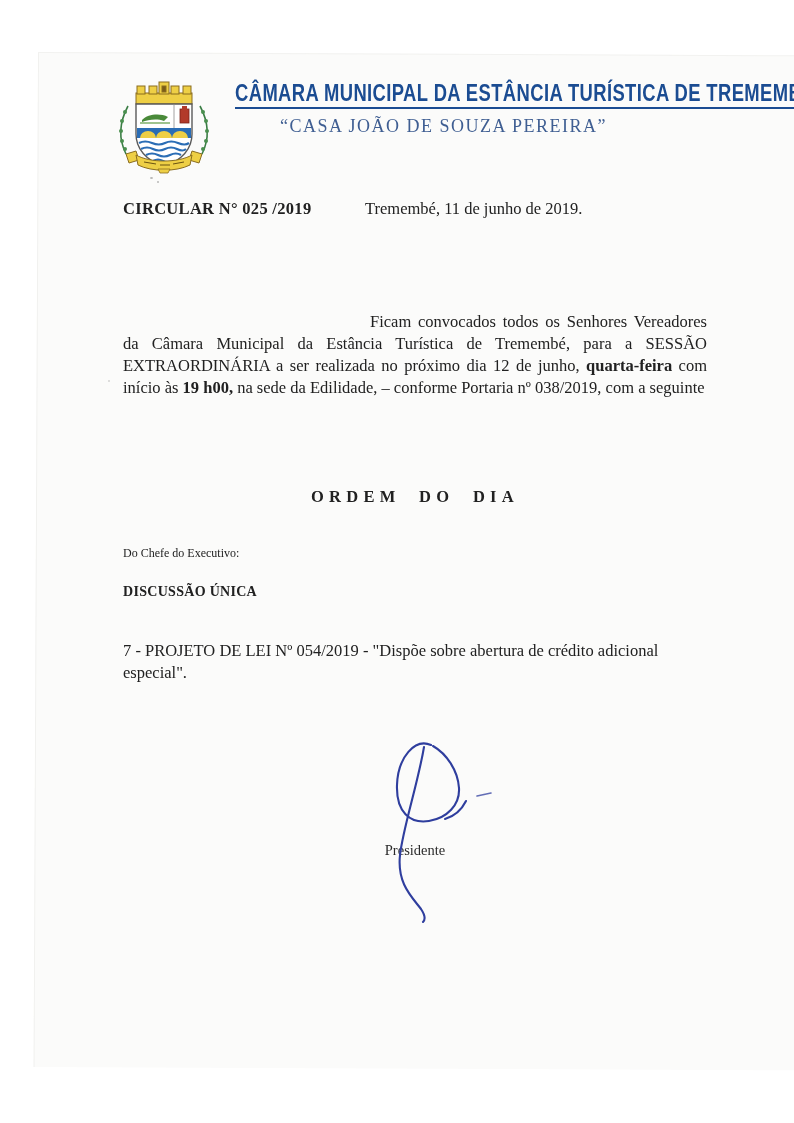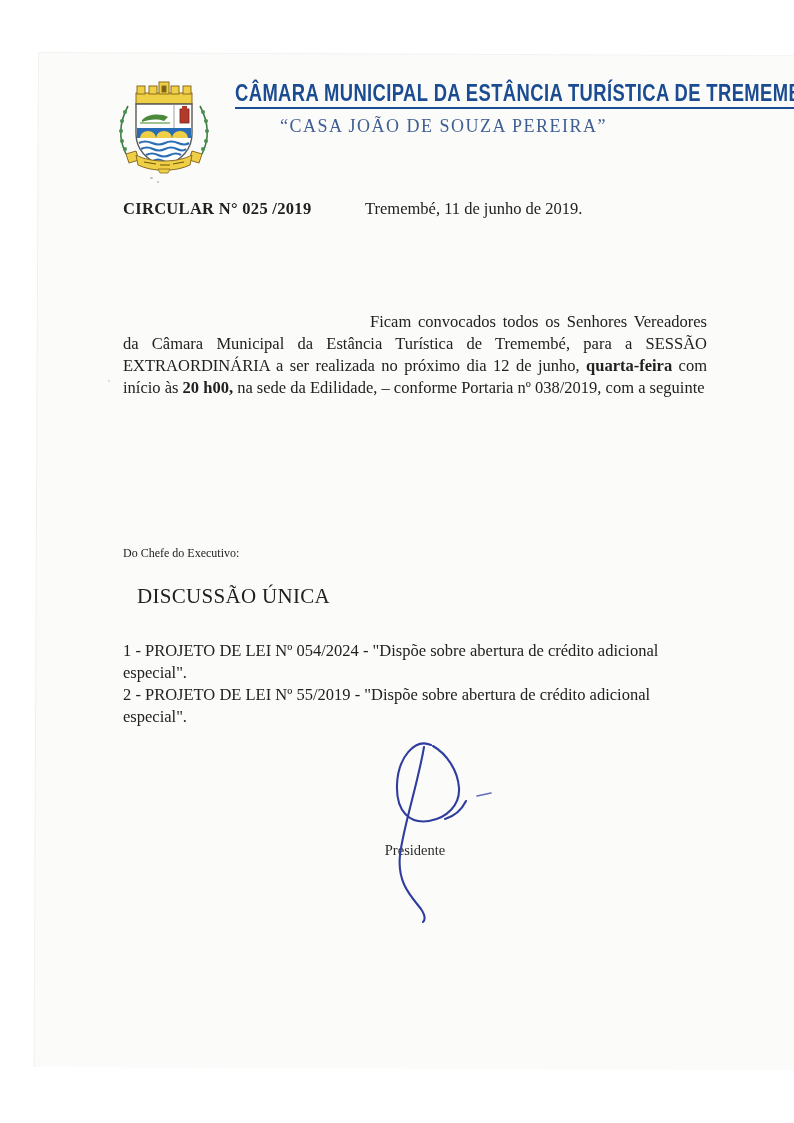--- a/index.html
+++ b/index.html
@@ -65,21 +65,21 @@
   }
   .ordem{
     position:absolute;left:123px;top:487px;width:584px;
     text-align:center;
     font-weight:bold;
     font-size:16.5px;
     letter-spacing:0.32em;
     word-spacing:0.55em;
   }
   .chefe{position:absolute;left:123px;top:546px;font-size:12px;}
-  .discussao{position:absolute;left:137px;top:584px;font-size:21px;font-weight:normal;letter-spacing:0.3px;}
+  .discussao{position:absolute;left:123px;top:584px;font-size:14px;font-weight:bold;letter-spacing:0.3px;}
   .items{position:absolute;left:123px;top:640px;width:592px;}
   .items p{margin:0;font-size:16.5px;line-height:22px;}
   .sig-name{
     position:absolute;left:123px;top:821px;width:584px;
     text-align:center;font-weight:bold;font-size:17px;letter-spacing:0.4px;
   }
   .sig-title{
     position:absolute;left:123px;top:842px;width:584px;
     text-align:center;font-size:14.5px;color:#2b2b2b;
   }
@@ -157,28 +157,28 @@
   <div class="org-title">
     <span class="org-title-inner">CÂMARA MUNICIPAL DA ESTÂNCIA TURÍSTICA DE TREMEMBÉ</span>
   </div>
   <div class="building-name">“CASA JOÃO DE SOUZA PEREIRA”</div>
 
   <div class="circ-row">
     <span class="circ-num">CIRCULAR N°  025 /2019</span>
     <span class="circ-date">Tremembé,  11 de junho de 2019.</span>
   </div>
 
-  <p class="convocation"><span>Ficam convocados todos os Senhores Vereadores da Câmara Municipal da Estância Turística de Tremembé, para a SESSÃO EXTRAORDINÁRIA a ser realizada no próximo dia 12 de junho, </span><b>quarta-feira</b><span> com início às </span><b>20 h00,</b><span> na sede da Edilidade, – conforme Portaria nº 038/2019, com a seguinte</span></p>
+  <p class="convocation"><span>Ficam convocados todos os Senhores Vereadores da Câmara Municipal da Estância Turística de Tremembé, para a SESSÃO EXTRAORDINÁRIA a ser realizada no próximo dia 12 de junho, </span><b>quarta-feira</b><span> com início às </span><b>19 h00,</b><span> na sede da Edilidade, – conforme Portaria nº 038/2019, com a seguinte</span></p>
 
+  <div class="ordem">ORDEM DO DIA</div>
   <div class="chefe">Do Chefe do Executivo:</div>
   <div class="discussao">DISCUSSÃO ÚNICA</div>
 
   <div class="items">
-    <p>1 - PROJETO DE LEI Nº 054/2024 - "Dispõe sobre abertura de crédito adicional especial".</p>
-    <p>2 -  PROJETO DE LEI Nº 55/2019 - "Dispõe sobre abertura de crédito adicional especial".</p>
+    <p>7 - PROJETO DE LEI Nº 054/2019 - "Dispõe sobre abertura de crédito adicional especial".</p>
   </div>
 
   <div class="sig-title">Presidente</div>
 
   <svg class="signature" width="140" height="200" viewBox="0 0 140 200">
     <g fill="none" stroke="var(--ink-blue)" stroke-width="2.1" stroke-linecap="round">
       <path d="M66,12 C50,5 33,24 32,52 C31,79 45,91 64,88 C82,85 95,72 94,55 C93,38 82,21 68,13"></path>
       <path d="M80,86 C90,83 97,76 101,68"></path>
       <path d="M59,14 C53,50 38,95 35,122 C32,150 46,163 56,176 C60,182 61,186 58,189"></path>
       <path d="M112,63 L126,60" stroke-width="1.6" opacity="0.75"></path>

